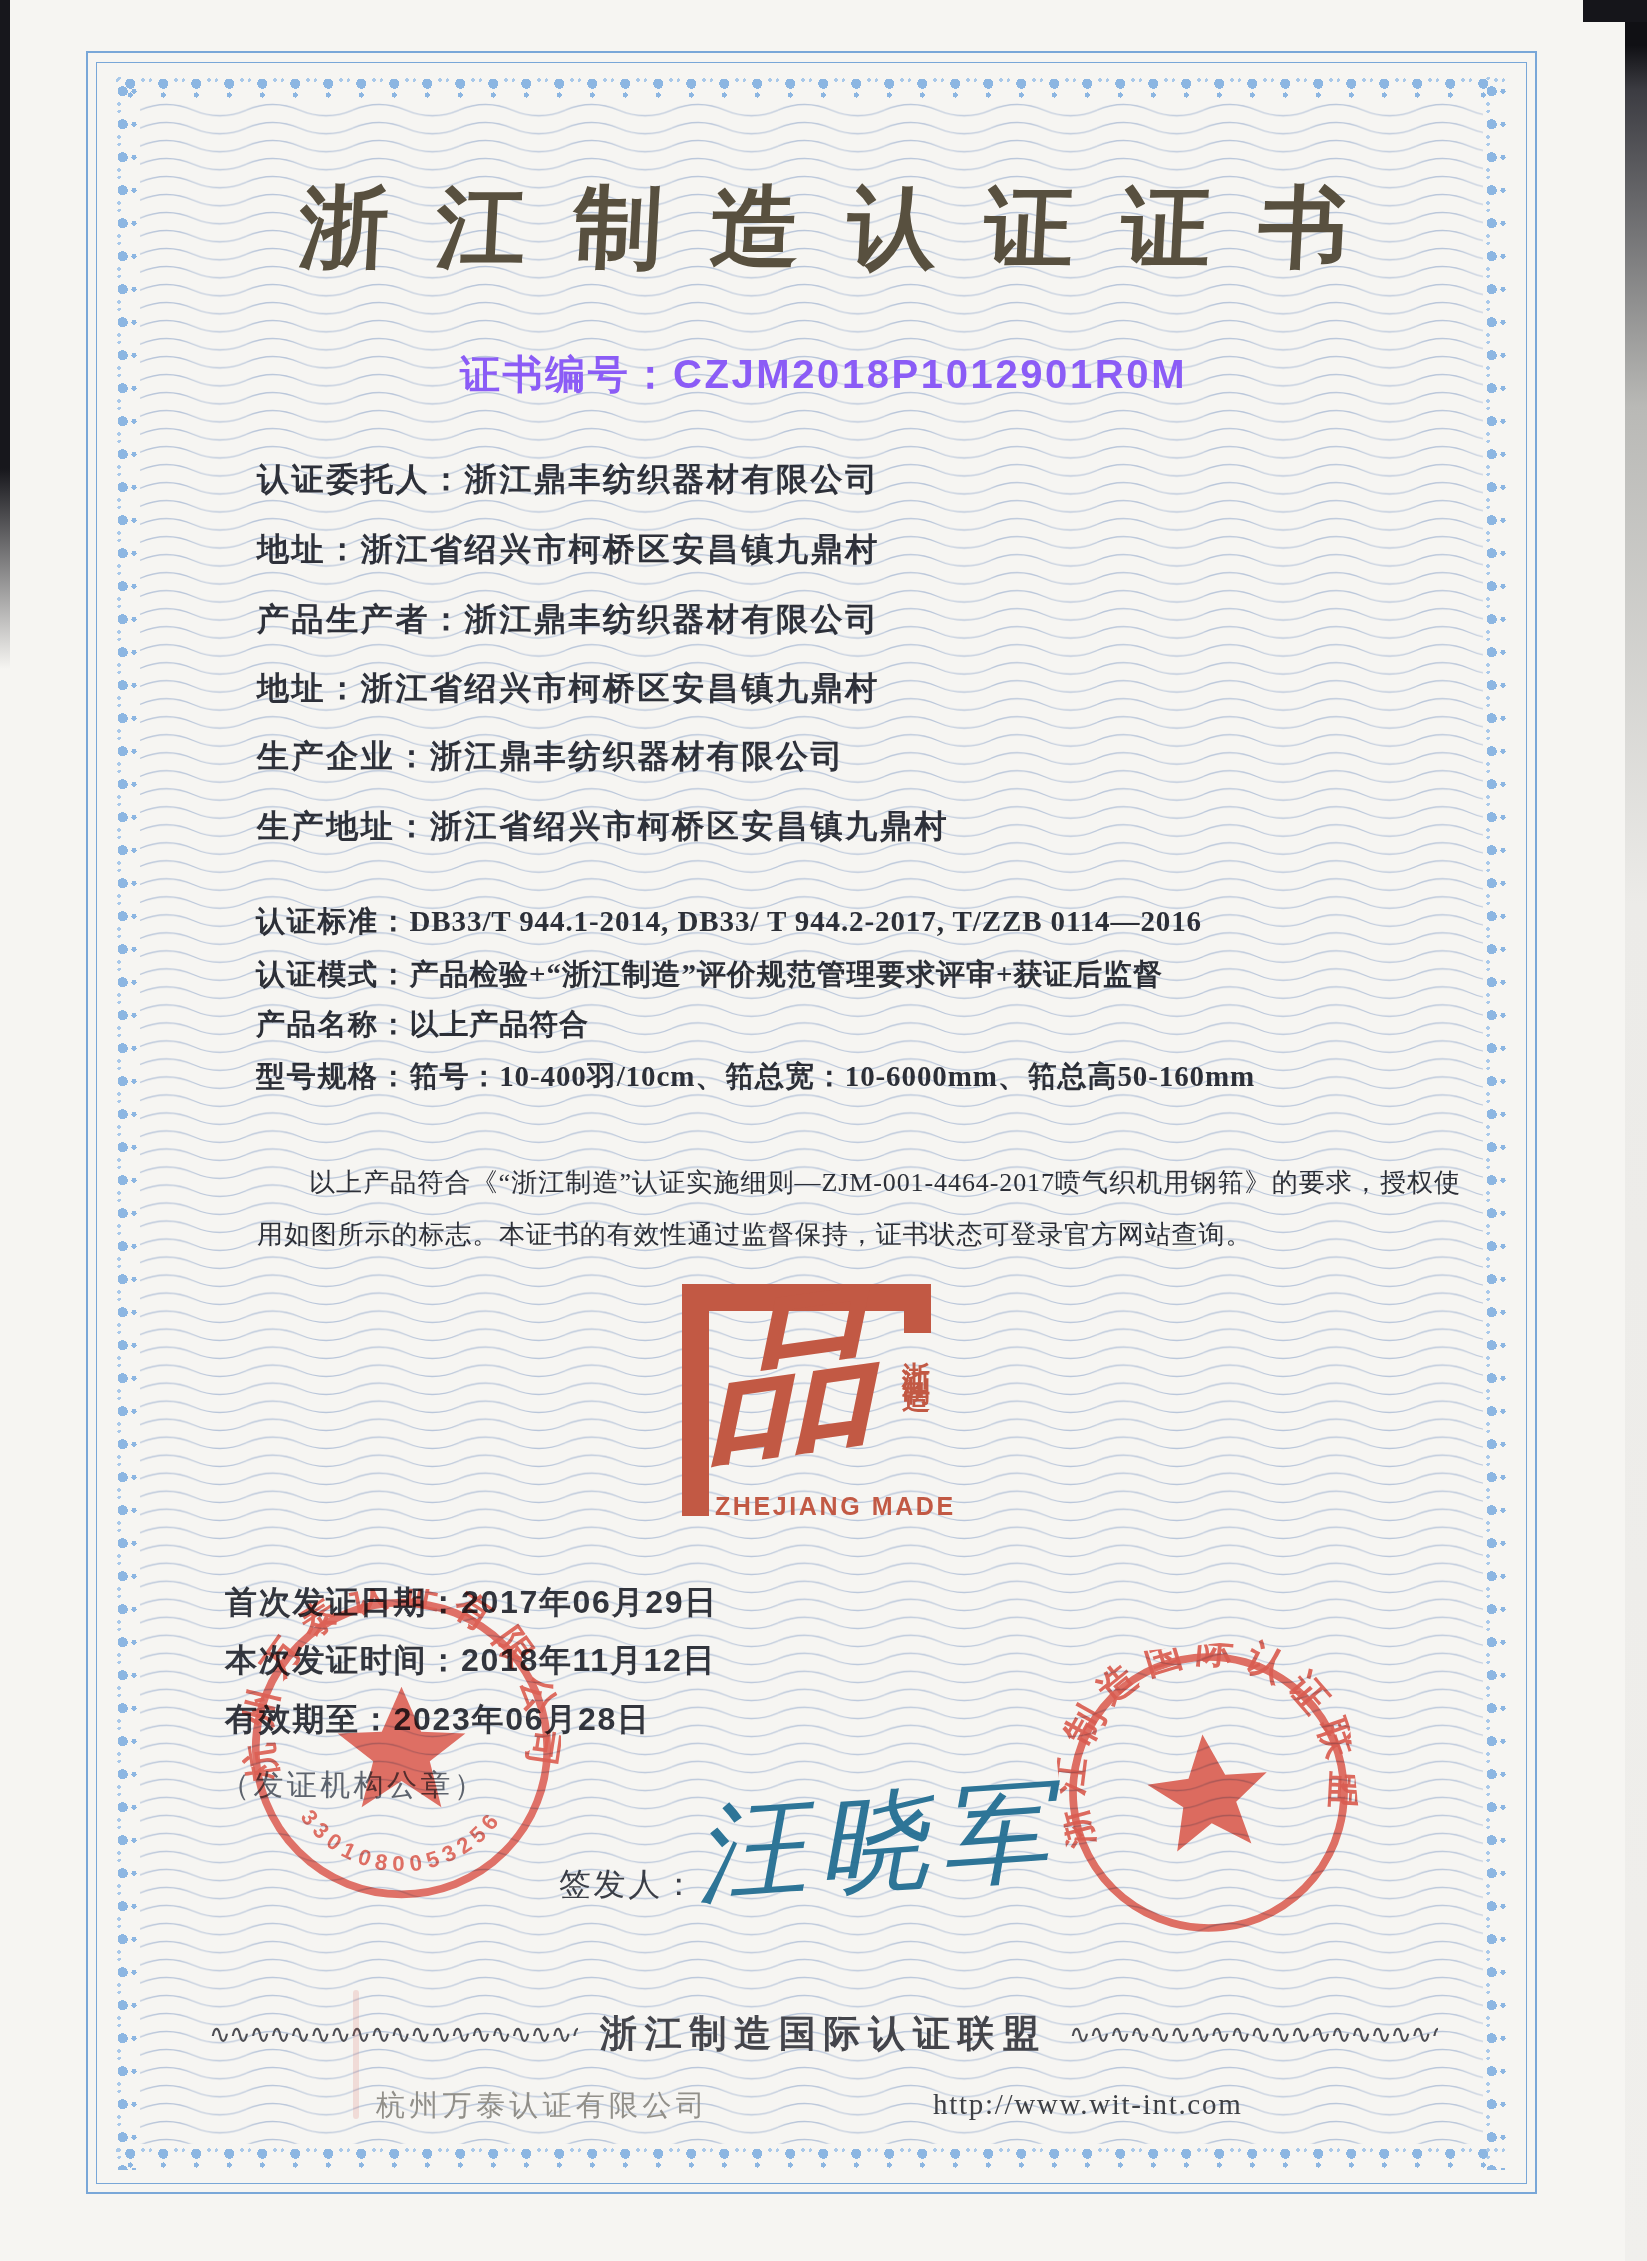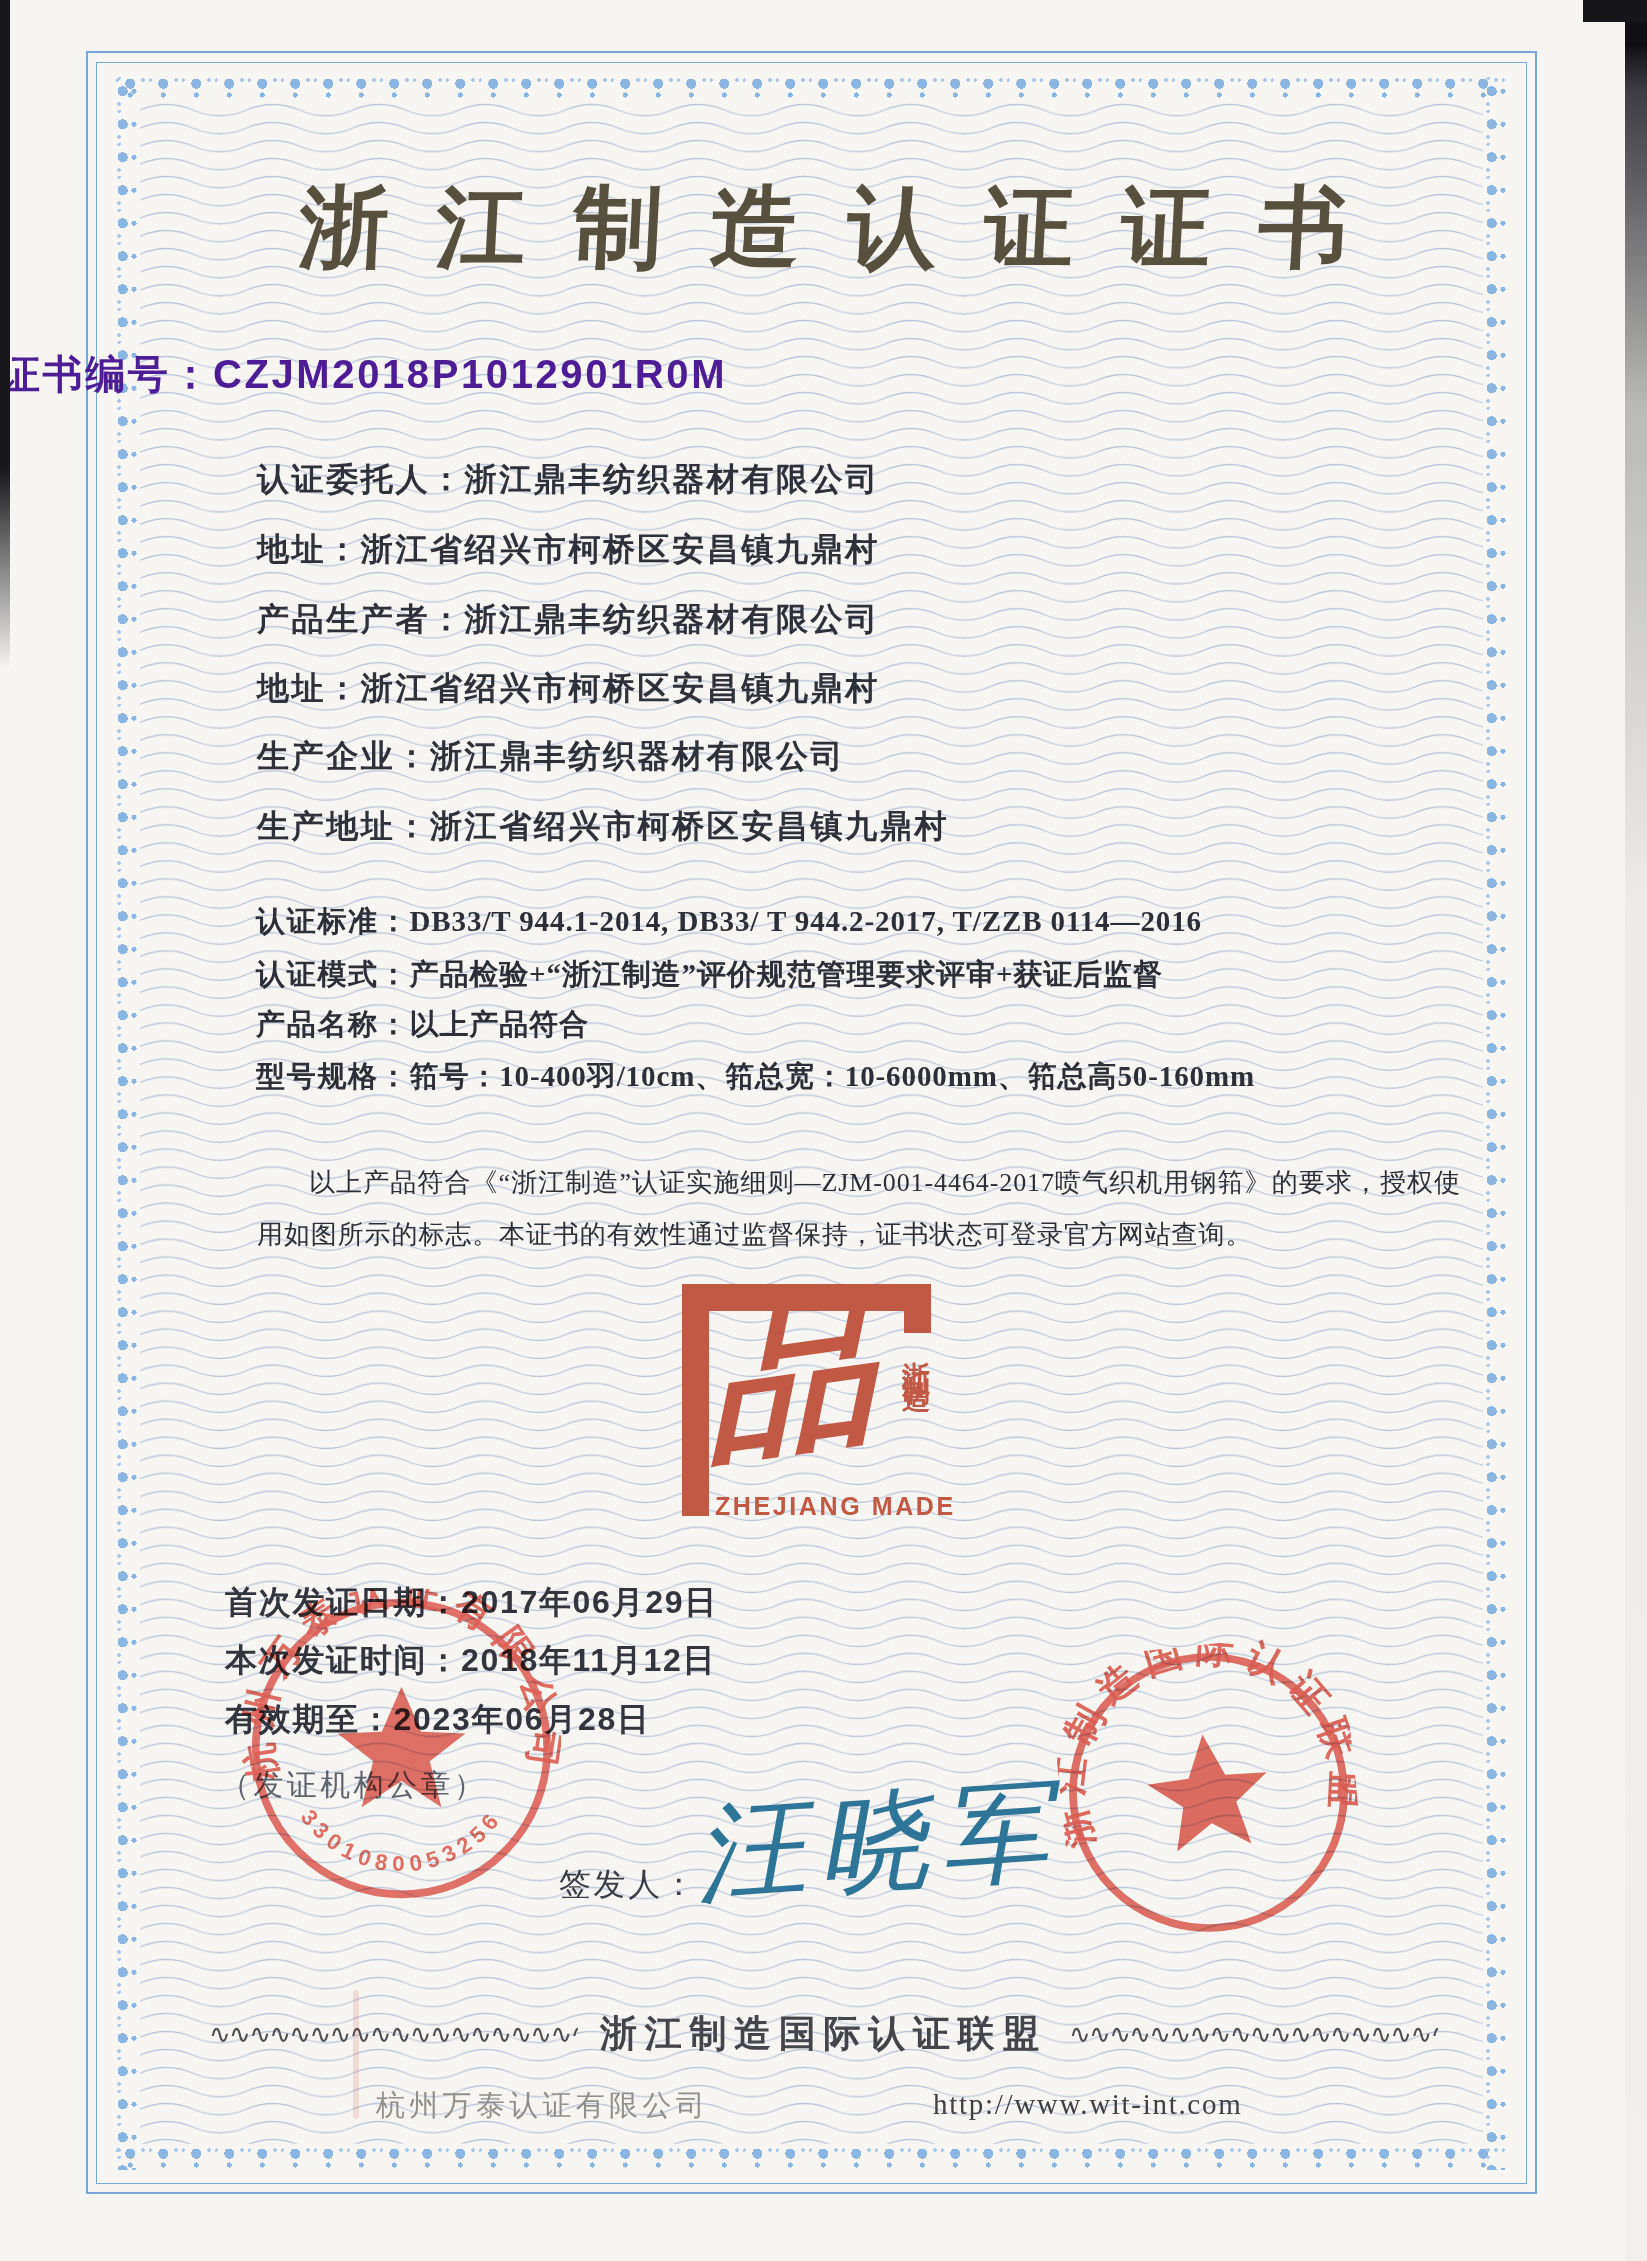--- a/index.html
+++ b/index.html
@@ -36,22 +36,22 @@
   .orn-top{left:114px;top:75px;width:1395px;}
   .orn-bot{left:114px;top:2145px;width:1395px;}
   .orn-left{left:114px;top:75px;height:2095px;}
   .orn-right{left:1483px;top:75px;height:2095px;}
   .waves{left:140px;top:101px;}
 
   
   .title{left:0;right:0;top:168px;text-align:center;font-family:"Liberation Serif",serif;
     font-weight:700;font-size:89px;letter-spacing:48px;text-indent:48px;color:#58503f;
     transform:skewX(-3deg);}
-  .certno{left:0;right:0;top:347px;text-align:left;font-size:40px;font-weight:600;
-    color:#4c1d95;letter-spacing:2.6px;}
+  .certno{left:0;right:0;top:347px;text-align:center;font-size:40px;font-weight:600;
+    color:#8b5cf6;letter-spacing:2.6px;}
   .field{left:257px;font-size:32px;font-weight:700;letter-spacing:2.6px;color:#2e313a;white-space:nowrap;}
   .f0{top:458px;} .f1{top:528px;} .f2{top:598px;} .f3{top:667px;} .f4{top:735px;} .f5{top:805px;}
   .detail{left:256px;font-size:29px;color:#2c2f37;white-space:nowrap;}
   .detail .dl{font-weight:700;letter-spacing:1.7px;}
   .detail .dv{font-family:"Liberation Serif",serif;font-weight:600;letter-spacing:0.9px;}
   .d0{top:902px;} .d1{top:955px;} .d2{top:1005px;} .d3{top:1057px;text-align:center;}
   .statement{left:257px;top:1131px;width:1204px;font-family:"Liberation Serif",serif;
     font-size:26px;line-height:52px;color:#2c2f37;text-align:justify;text-indent:2em;letter-spacing:0.9px;}
 
   

